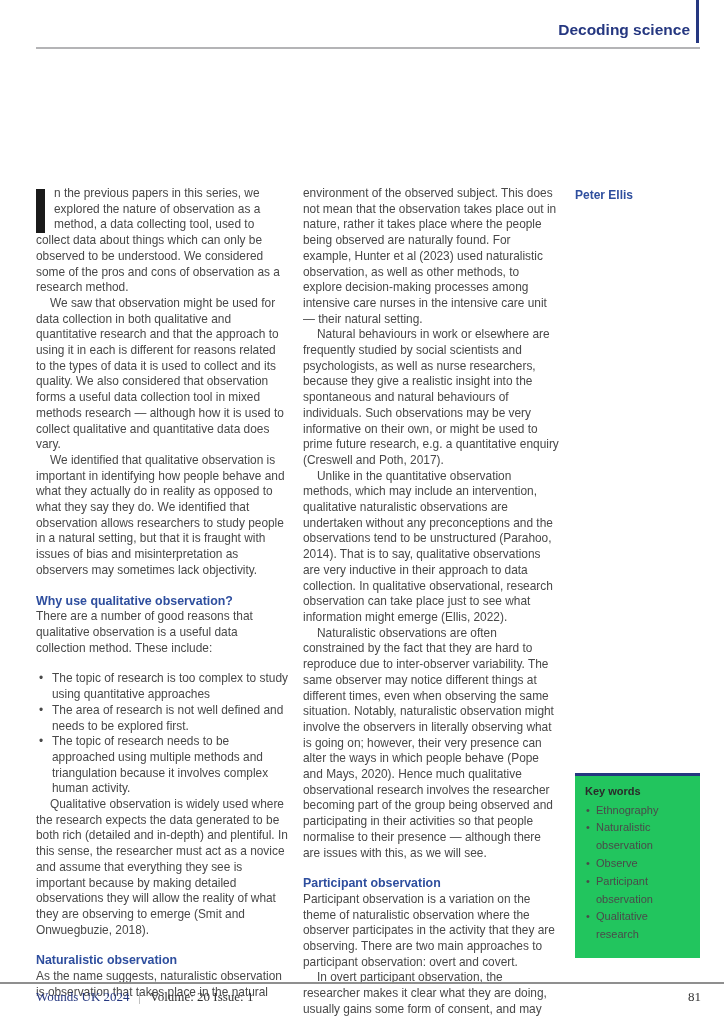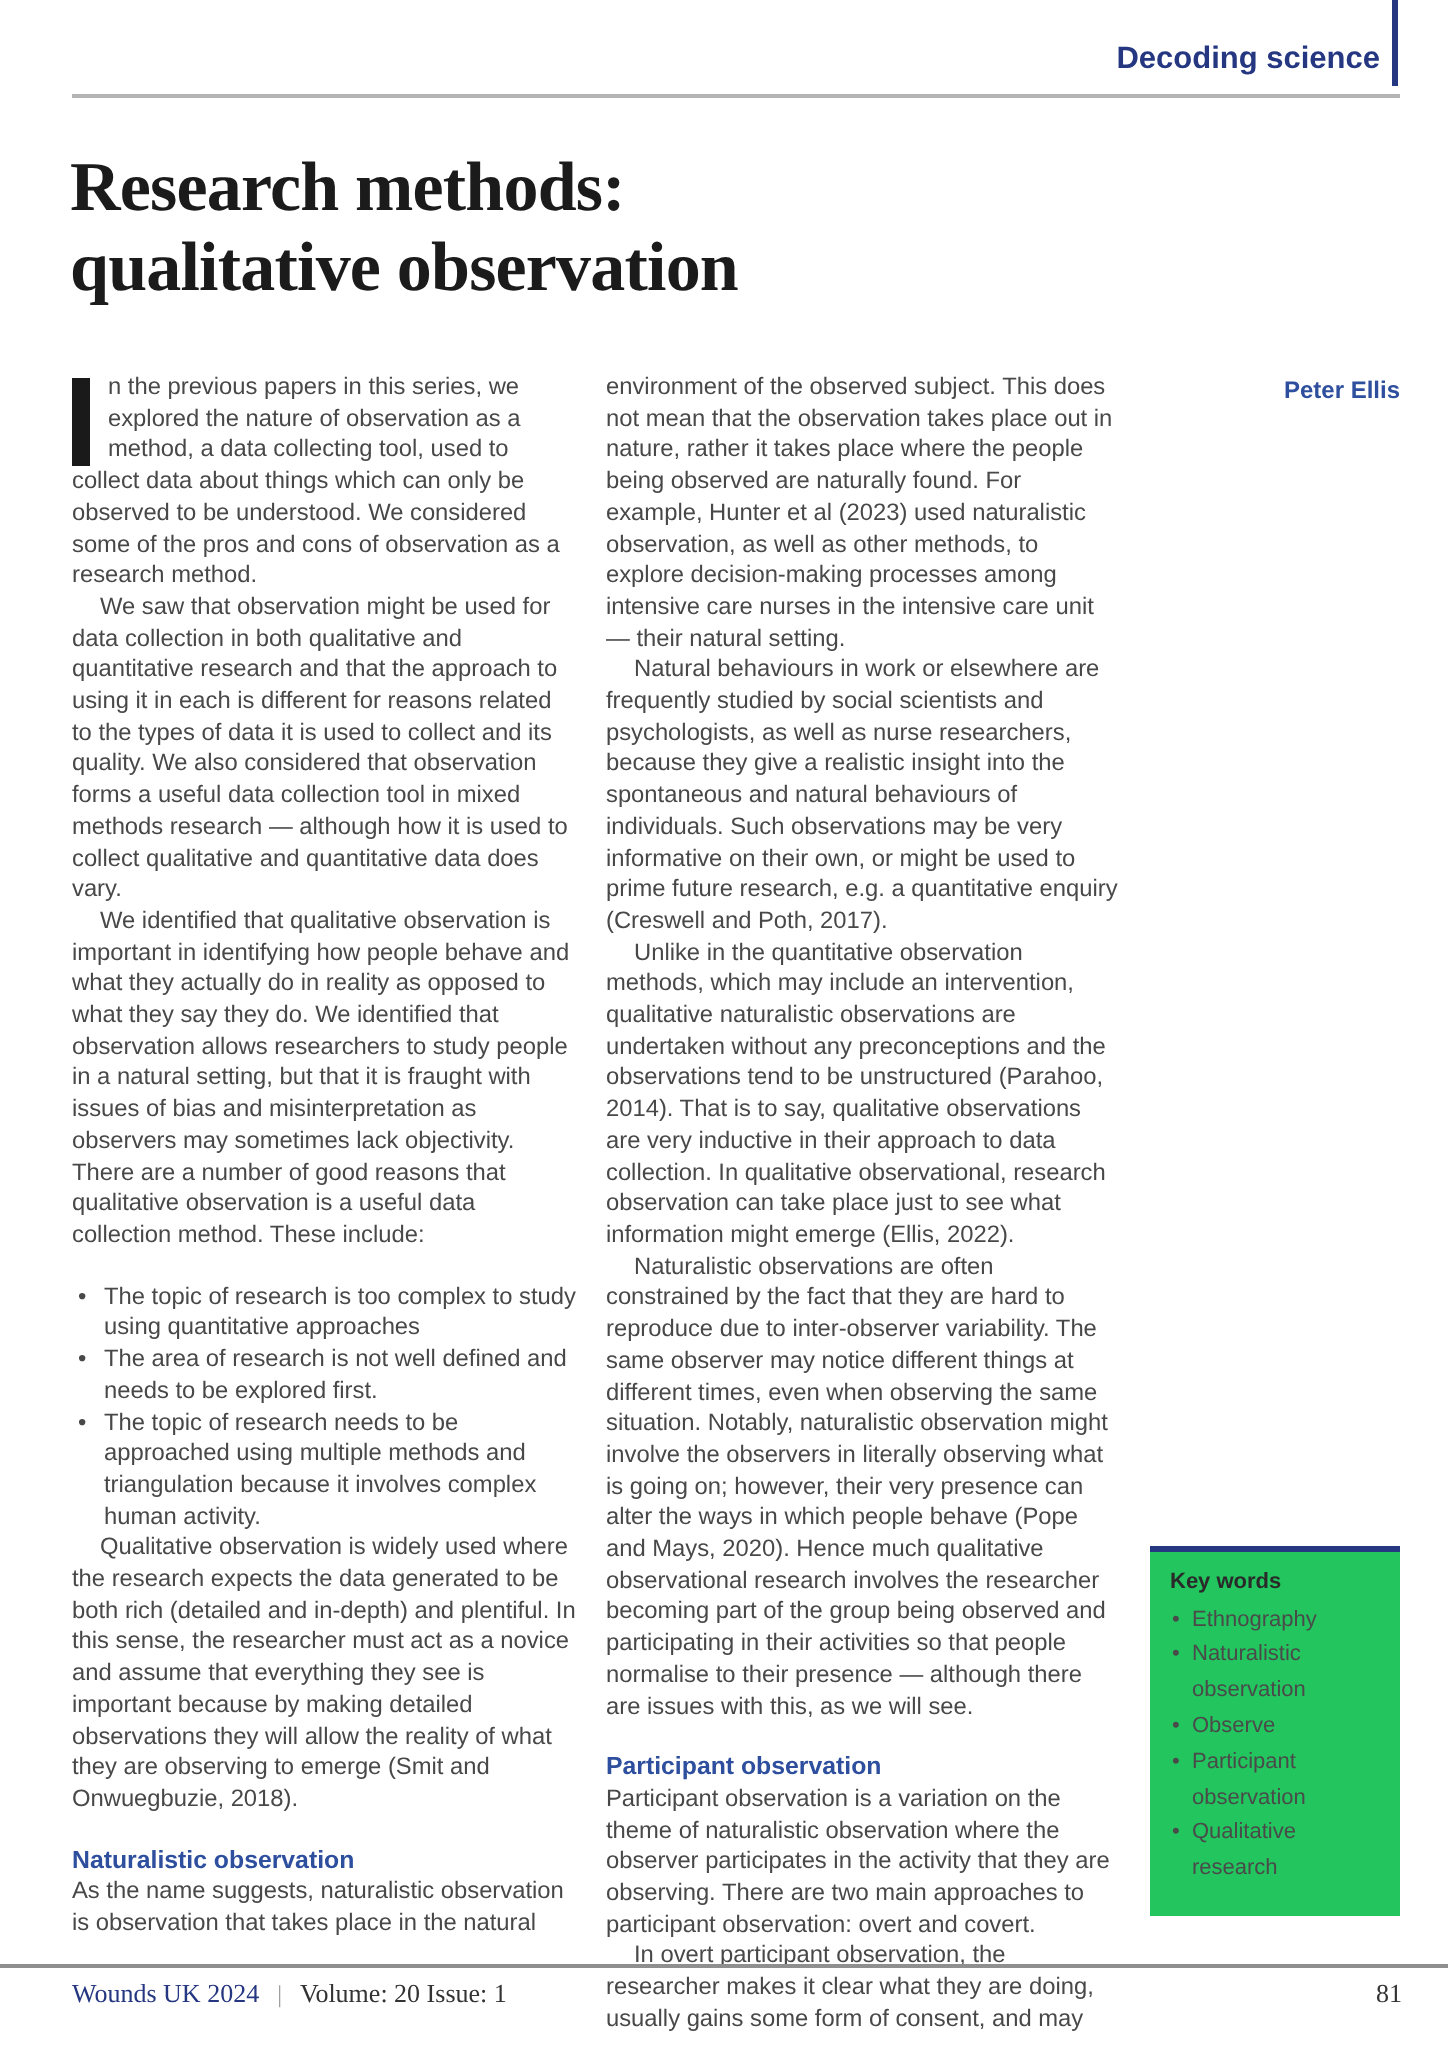--- a/index.html
+++ b/index.html
@@ -45,21 +45,21 @@
     color:#2e4e9e; font-weight:bold; font-size:12.4px;
     margin:15px 0 0 0; line-height:15.7px;
   }
 
   ul.bullets { list-style:none; margin:15px 0 0 0; padding:0; }
   ul.bullets li { position:relative; padding-left:16px; }
   ul.bullets li::before { content:"\2022"; position:absolute; left:3px; color:#484848; }
 
   
   .sidebar { width:125px; display:flex; flex-direction:column; }
-  .author-name { color:#2e4e9e; font-weight:bold; font-size:12px; margin:2px 0 3px 0;text-align:right; }
+  .author-name { color:#2e4e9e; font-weight:bold; font-size:12px; margin:2px 0 3px 0; }
   .author-affiliation { font-style:italic; color:#4e4e4e; font-size:11.4px; line-height:1.42; }
 
   .keywords-box {
     margin-top:auto; background:#22c55e; border-top:3px solid #253780;
     padding:9px 10px 14px 10px; box-sizing:border-box;
   }
   .keywords-title { font-weight:bold; color:#2a2a2a; font-size:11px; margin-bottom:5px; }
   ul.keyword-list { list-style:none; margin:0; padding:0; }
   ul.keyword-list li { position:relative; padding-left:11px; color:#4a4a4a; font-size:11px; line-height:1.62; }
   ul.keyword-list li::before { content:"\2022"; position:absolute; left:1px; color:#4a4a4a; }
@@ -77,33 +77,30 @@
 </style>
 </head>
 <body>
 
 <div class="page">
 
   <div class="header-vbar"></div>
   <div class="section-label">Decoding science</div>
   <div class="header-rule"></div>
 
-  <h1 class="article-title" style="margin:0;">
-    <span>Research methods:</span><br>
-    <span>qualitative observation</span>
-  </h1>
 
   <div class="columns">
 
     <div class="col col1">
       <p>
         <span class="dropcap">I</span><span>n the previous papers in this series, we explored the nature of observation as a method, a data collecting tool, used to collect data about things which can only be observed to be understood. We considered some of the pros and cons of observation as a research method.</span>
       </p>
       <p class="indent">We saw that observation might be used for data collection in both qualitative and quantitative research and that the approach to using it in each is different for reasons related to the types of data it is used to collect and its quality. We also considered that observation forms a useful data collection tool in mixed methods research — although how it is used to collect qualitative and quantitative data does vary.</p>
       <p class="indent">We identified that qualitative observation is important in identifying how people behave and what they actually do in reality as opposed to what they say they do. We identified that observation allows researchers to study people in a natural setting, but that it is fraught with issues of bias and misinterpretation as observers may sometimes lack objectivity.</p>
+      <h2 class="col-heading">Why use qualitative observation?</h2>
       <p>There are a number of good reasons that qualitative observation is a useful data collection method. These include:</p>
       <ul class="bullets">
         <li><span>The topic of research is too complex to study using quantitative approaches</span></li>
         <li><span>The area of research is not well defined and needs to be explored first.</span></li>
         <li><span>The topic of research needs to be approached using multiple methods and triangulation because it involves complex human activity.</span></li>
       </ul>
       <p class="indent gap-above">Qualitative observation is widely used where the research expects the data generated to be both rich (detailed and in-depth) and plentiful. In this sense, the researcher must act as a novice and assume that everything they see is important because by making detailed observations they will allow the reality of what they are observing to emerge (Smit and Onwuegbuzie, 2018).</p>
       <h2 class="col-heading">Naturalistic observation</h2>
       <p>As the name suggests, naturalistic observation is observation that takes place in the natural</p>
     </div>

